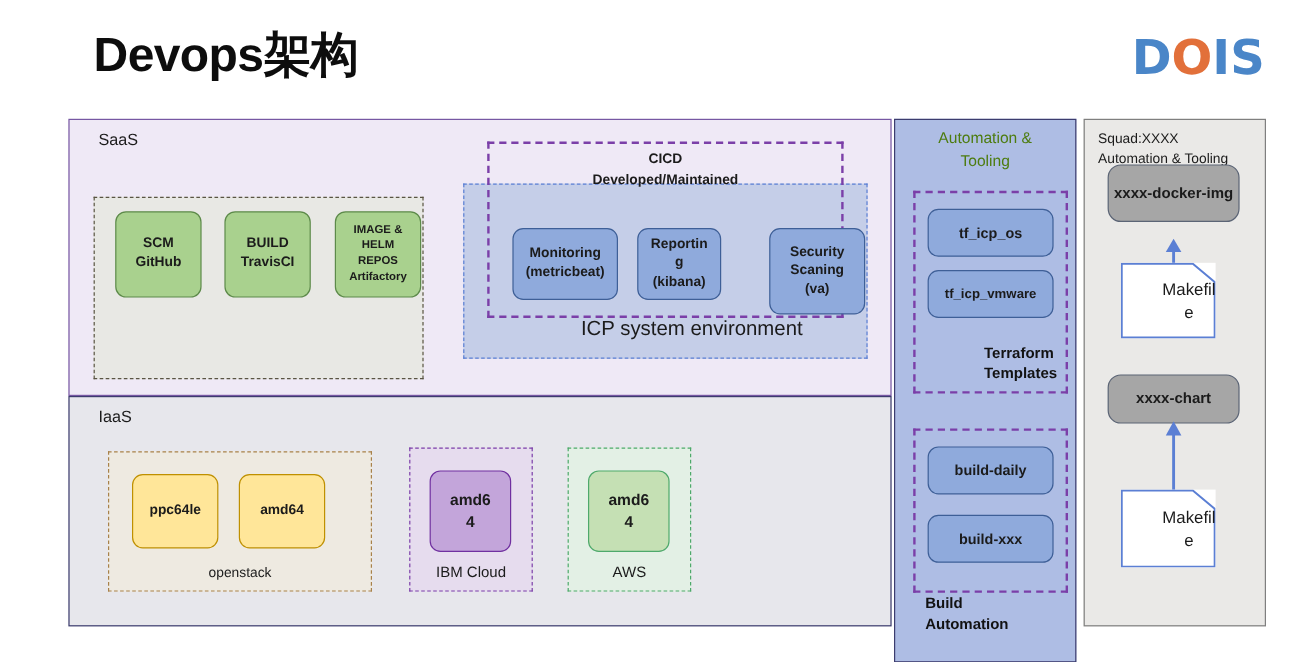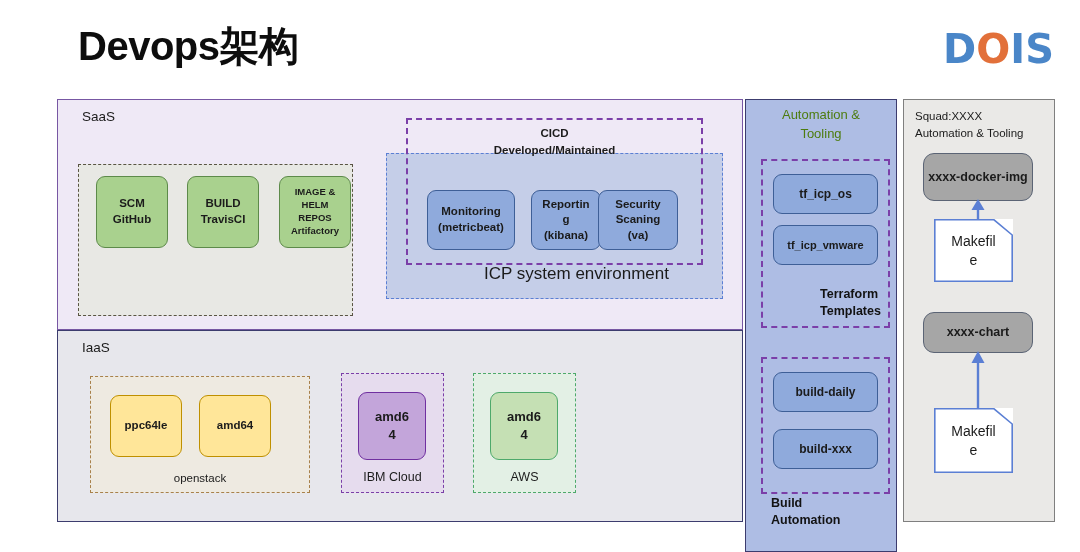--- a/index.html
+++ b/index.html
@@ -90,21 +90,21 @@
   .node.yellow{ background: #ffe699; border: 1.3px solid #bf9000; }
   .node.purple{ background: #c3a5da; border: 1.6px solid #7030a0; }
   .node.lightgreen { background: #c5e0b4; border: 1.6px solid #4ea96b; }
   .node.grey  { background: #a6a6a6; border: 1.6px solid #5b6475;
                 font-weight: bold; font-size: 12.5px; border-radius: 11px; }
   .node.bold  { font-weight: bold; font-size: 12px; }
 
   
   .doc {
     position: absolute; display: flex; align-items: center;
-    justify-content: center; text-align: center;
+    justify-content: flex-end; text-align: center;
     background: #ffffff; font-size: 14px; color: #1b1b1b; line-height: 1.3;
   }
   .doc svg { position: absolute; inset: 0; width: 100%; height: 100%; }
   .doc span { position: relative; z-index: 2; }
 
   
   .arrow { position: absolute; }
 </style>
 </head>
 <body>
@@ -129,21 +129,21 @@
   <div class="dash-group" id="icp-group">
     <div class="dash-caption" id="icp-caption">ICP system environment</div>
   </div>
 
   <div class="dash-group" id="cicd-group">
     <div id="cicd-title">CICD<br>Developed/Maintained</div>
   </div>
 
   <div class="node blue" style="left:427px; top:190px; width:88px; height:60px;">Monitoring<br>(metricbeat)</div>
   <div class="node blue" style="left:531px; top:190px; width:70px; height:60px;">Reportin<br>g<br>(kibana)</div>
-  <div class="node blue" style="left:598px; top:190px; width:80px; height:60px;">Security<br>Scaning<br>(va)</div>
+  <div class="node blue" style="left:641px; top:190px; width:80px; height:72px;">Security<br>Scaning<br>(va)</div>
 
   <div class="panel" id="iaas-panel">
     <div class="panel-label">IaaS</div>
   </div>
 
   <div class="dash-group" id="openstack-group">
     <div class="dash-caption" style="bottom:8px;">openstack</div>
   </div>
   <div class="node yellow" style="left:110px; top:395px; width:72px; height:62px;">ppc64le</div>
   <div class="node yellow" style="left:199px; top:395px; width:72px; height:62px;">amd64</div>
@@ -170,21 +170,21 @@
 
   <div class="dash-group" id="build-group"></div>
   <div class="tool-caption" style="left:771px; top:495px;">Build<br>Automation</div>
   <div class="node blue bold" style="left:773px; top:372px; width:105px; height:40px;">build-daily</div>
   <div class="node blue bold" style="left:773px; top:429px; width:105px; height:40px;">build-xxx</div>
 
   <div class="panel" id="squad-panel"></div>
   <div style="position:absolute; left:915px; top:108px; width:140px;
               font-size:11.5px; color:#1b1b1b; line-height:1.5;">Squad:XXXX<br>Automation &amp; Tooling</div>
 
-  <div class="node grey" style="left:923px; top:153px; width:110px; height:48px;">xxxx-docker-img</div>
+  <div class="node grey" style="left:923px; top:137px; width:110px; height:48px;">xxxx-docker-img</div>
 
   <svg class="arrow" style="left:966px; top:199px; width:24px; height:22px;" viewBox="0 0 24 22">
     <line x1="12" y1="22" x2="12" y2="8" stroke="#5b7fd4" stroke-width="2.4"></line>
     <polygon points="12,0 5.5,11 18.5,11" fill="#5b7fd4"></polygon>
   </svg>
 
   <div class="doc" style="left:934px; top:219px; width:79px; height:63px;">
     <svg viewBox="0 0 79 63" preserveAspectRatio="none">
       <path d="M0.8,0.8 H60 L78.2,16 V62.2 H0.8 Z" fill="#ffffff" stroke="#5b7fd4" stroke-width="1.6"></path>
     </svg>

